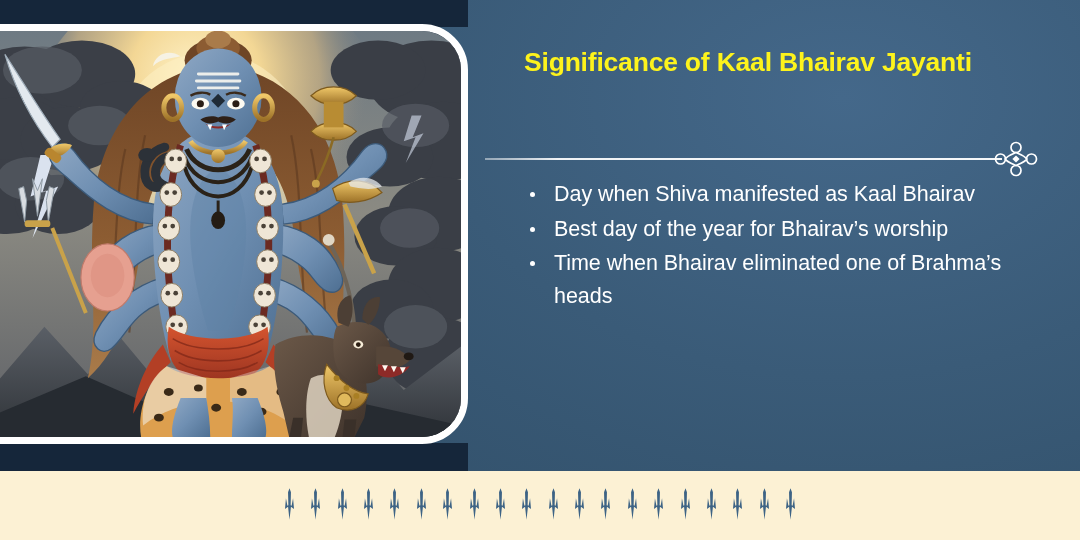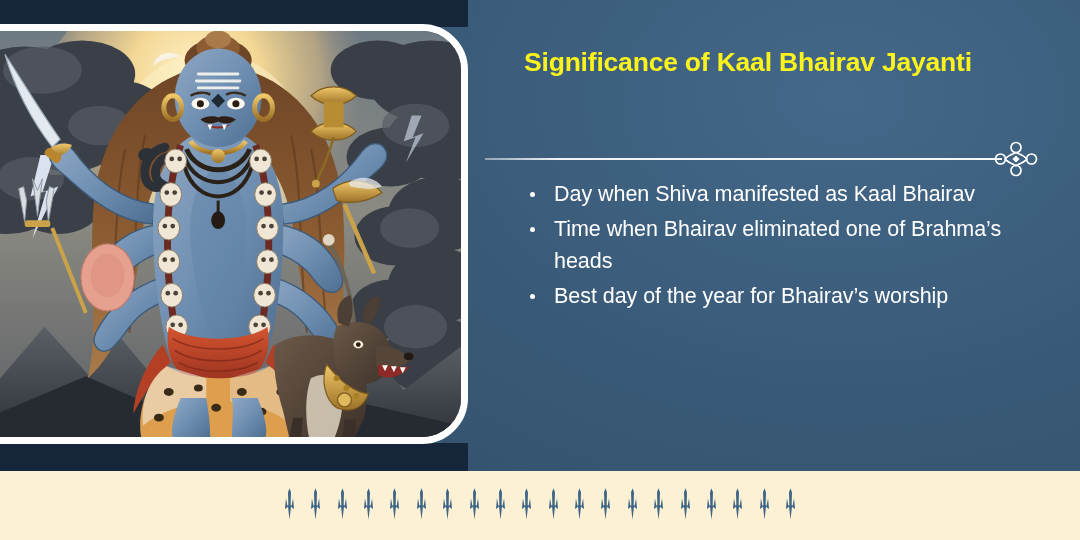--- a/index.html
+++ b/index.html
@@ -477,22 +477,22 @@
             <circle cx="38.5" cy="18" r="5"></circle>
             <path d="M23 11.5 C17 14 14 15 12.2 18 C14 21 17 22 23 24.5 C29 22 32 21 33.8 18 C32 15 29 14 23 11.5 Z"></path>
           </g>
           <path d="M23 14.5 l3.6 3.5 -3.6 3.5 -3.6 -3.5 Z" fill="#ffffff"></path>
         </svg>
       </div>
     </div>
 
     <ul class="bullets">
       <li>Day when Shiva manifested as Kaal Bhairav</li>
+      <li>Best day of the year for Bhairav’s worship</li>
       <li>Time when Bhairav eliminated one of Brahma’s heads</li>
-      <li>Best day of the year for Bhairav’s worship</li>
     </ul>
   </div>
 
   <div class="footer">
     <div class="trident-row" id="trident-row">
         <svg viewBox="0 0 26 44" width="21" height="36">
           <path d="M13 39 L11.2 23 L7.4 25.6 L8.6 12.4 L10.4 21.6 L11.6 21.2 L11.2 5 L13 0 L14.8 5 L14.4 21.2 L15.6 21.6 L17.4 12.4 L18.6 25.6 L14.8 23 Z" fill="#3d6385"></path>
         </svg>
         <svg viewBox="0 0 26 44" width="21" height="36">
           <path d="M13 39 L11.2 23 L7.4 25.6 L8.6 12.4 L10.4 21.6 L11.6 21.2 L11.2 5 L13 0 L14.8 5 L14.4 21.2 L15.6 21.6 L17.4 12.4 L18.6 25.6 L14.8 23 Z" fill="#3d6385"></path>

